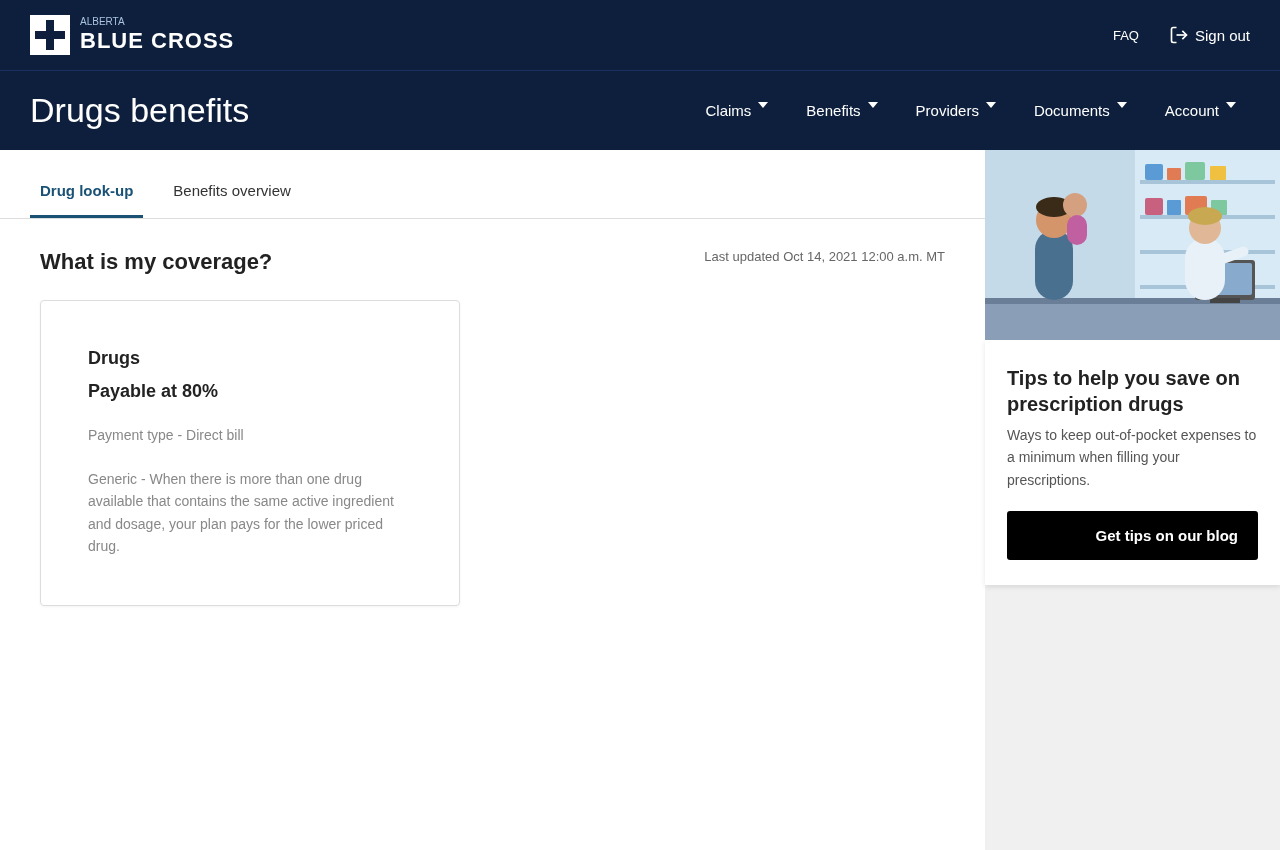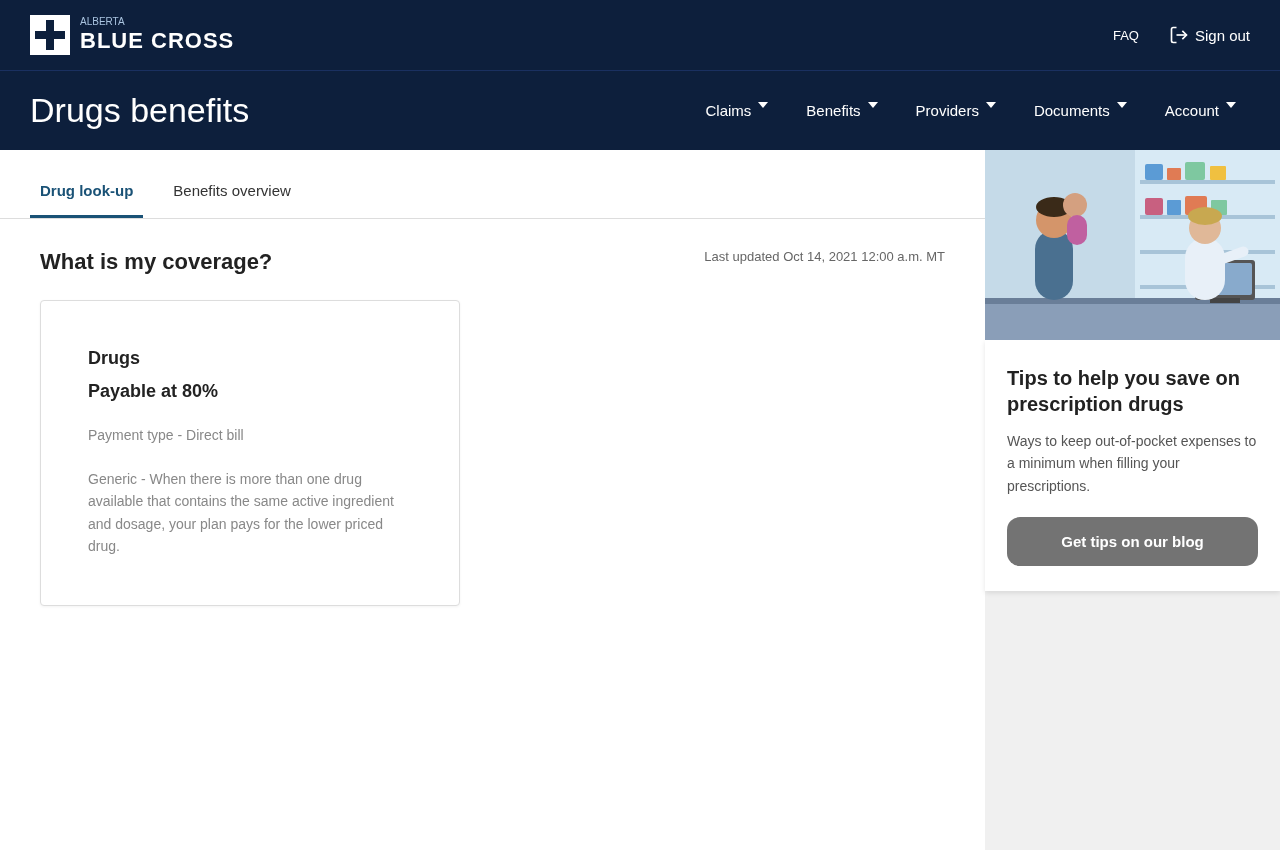--- a/index.html
+++ b/index.html
@@ -213,39 +213,39 @@
     .tips-card {
       background: white;
       padding: 25px 22px;
       box-shadow: 0 2px 5px rgba(0,0,0,0.1);
     }
     .tips-title {
       font-size: 20px;
       font-weight: bold;
       color: #222;
       line-height: 1.3;
-      margin-bottom: 13px;
+      margin-bottom: 7px;
     }
     .tips-desc {
       font-size: 14px;
       color: #555;
       line-height: 1.6;
       margin-bottom: 20px;
     }
     .tips-btn {
-      background: #737373;
+      background: #000000;
       color: white;
       border: none;
       padding: 16px 20px;
       width: 100%;
       font-size: 15px;
       font-weight: 600;
       cursor: pointer;
-      border-radius: 13px;
-      text-align: center;
+      border-radius: 3px;
+      text-align: right;
     }
   </style>
 </head>
 <body>
 
 <div class="top-bar">
   <div class="logo-area">
     <div class="logo-cross">
       <svg viewBox="0 0 30 30" fill="#0d1f3c">
         <rect x="11" y="0" width="8" height="30"></rect>

